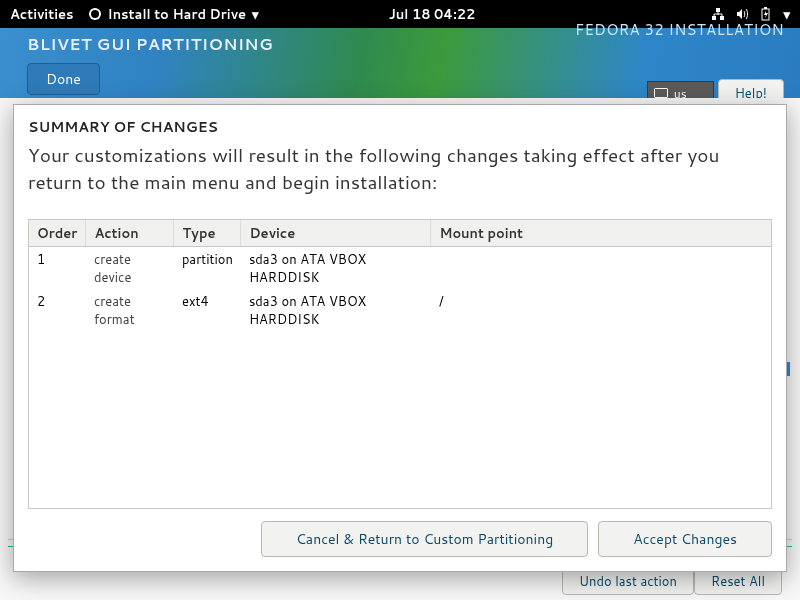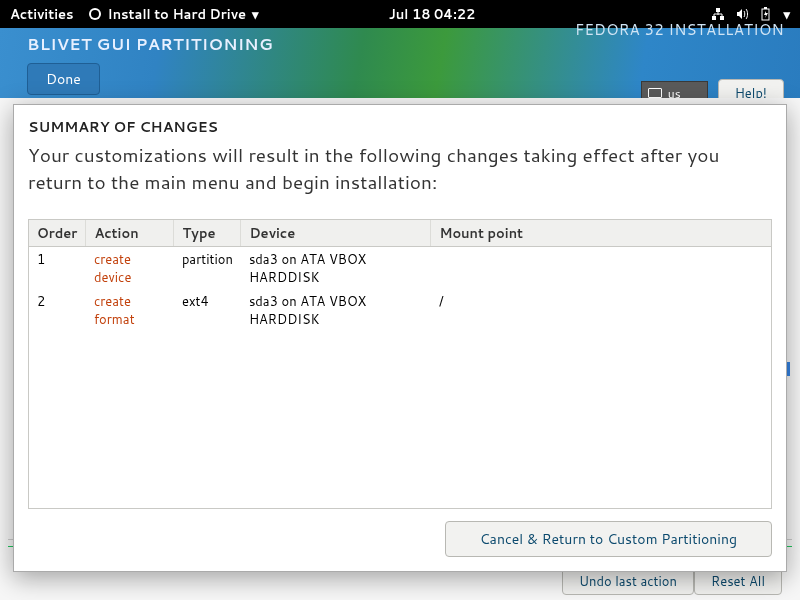--- a/index.html
+++ b/index.html
@@ -11,21 +11,21 @@
 .topbar .tb-center { position: absolute; left: 50%; transform: translateX(-50%); margin-left: 32px; }
 .topbar .tb-right { margin-left: auto; display: flex; align-items: center; gap: 10px; }
 .topbar .icon { display: inline-flex; align-items: center; }
 
 
 .ana-header { height: 70px; background: linear-gradient(90deg, #51a2da 0%, #3c8fce 30%, #3d8b3d 60%, #51a2da 100%); background: linear-gradient(90deg, #3d8fce 0%, #2f86c6 25%, #3c9a3c 55%, #3890ce 100%); display: flex; align-items: center; padding: 0 16px; color: #fff; }
 .ana-header { background: linear-gradient(100deg, #3a8fcf 0%, #3083c3 20%, #2f8a4f 45%, #3c9a3c 55%, #2e86c8 80%, #2a7cbf 100%); padding-left: 27px; }
 .ana-title { font-size: 16px; font-weight: 600; color: #e8f0ff; letter-spacing: 0.3px; }
 .ana-right { margin-left: auto; display: flex; flex-direction: column; align-items: flex-end; gap: 6px; }
 .ana-distro { font-size: 15px; color: #d0e4f4; font-weight: 400; letter-spacing: 0.3px; text-align: right; }
-.ana-right-row { display: flex; gap: 10px; align-items: center; margin-top: 33px; }
+.ana-right-row { display: flex; gap: 4px; align-items: center; margin-top: 33px; }
 .kb-box { background: #5a5a5a; border: 1px solid #3a3a3a; padding: 2px 26px 2px 6px; display: flex; align-items: center; gap: 6px; font-size: 12px; height: 24px; color:#fff;}
 .kb-box .kbicon { width:14px;height:10px;border:1px solid #fff; display:inline-block; border-radius:1px;}
 .btn { background: #f2f2f0; border: 1px solid #b8b8b3; border-radius: 4px; padding: 4px 16px; font-size: 13px; color: #0c4a6e; cursor: pointer; }
 .btn-done { background: #2f7ab8; border:1px solid #1f5f95; color:#fff; padding:5px 18px; border-radius:4px; font-size:14px;}
 .ana-left { display:flex; flex-direction:column; gap:8px; align-items:flex-start;}
 
 
 .main-body { position:absolute; top:98px; left:0; right:0; bottom:0; background:#f7f7f7; padding:8px;}
 .side-strip { position:absolute; left:14px; top:10px; width:208px; height:30px; background:#3584e4; border-radius:2px;}
 .side-strip2 { position:absolute; right:10px; top:264px; width:6px; height:14px; background:#3584e4;}
@@ -37,21 +37,21 @@
 
 .overlay { position:absolute; inset:0; background:rgba(0,0,0,0); }
 .dialog { position:absolute; left:13px; top:104px; width:774px; background:#fff; border:1px solid #aaa; box-shadow:0 6px 24px rgba(0,0,0,0.35); padding:12px 14px 14px; }
 .dlg-title { font-weight:700; font-size:14px; color:#222; margin-bottom:4px;}
 .dlg-sub { font-size:19px; color:#333; margin-bottom:24px;}
 .tbl-wrap { border:1px solid #c9c9c5; height:290px; overflow:auto; }
 table { width:100%; border-collapse:collapse; font-size:13px; }
 thead th { text-align:left; font-weight:600; color:#333; background:#f0f0ee; border-bottom:1px solid #c9c9c5; border-right:1px solid #dcdcd8; padding:4px 8px; }
 thead th:last-child { border-right:none; }
 tbody td { padding:3px 8px; vertical-align:top; }
-.action-create { color:#c2410c; }
+.action-create { color:#404040; }
 .dlg-btns { display:flex; justify-content:flex-end; gap:10px; margin-top:12px;}
 .btn-lg { padding:7px 34px; font-size:14px; }
 
 .col-order{width:52px;} .col-action{width:88px;} .col-type{width:60px;} .col-device{width:190px;}
 </style>
 </head>
 <body>
 
 <div class="topbar">
   <div class="tb-left">
@@ -152,14 +152,15 @@
           <td class="action-create">create format</td>
           <td>ext4</td>
           <td>sda3 on ATA VBOX HARDDISK</td>
           <td>/</td>
         </tr>
       </tbody>
     </table>
   </div>
   <div class="dlg-btns">
     <button class="btn btn-lg">Cancel &amp; Return to Custom Partitioning</button>
+    <button class="btn btn-lg">Accept Changes</button>
   </div>
 </div>
 
 </body></html>

